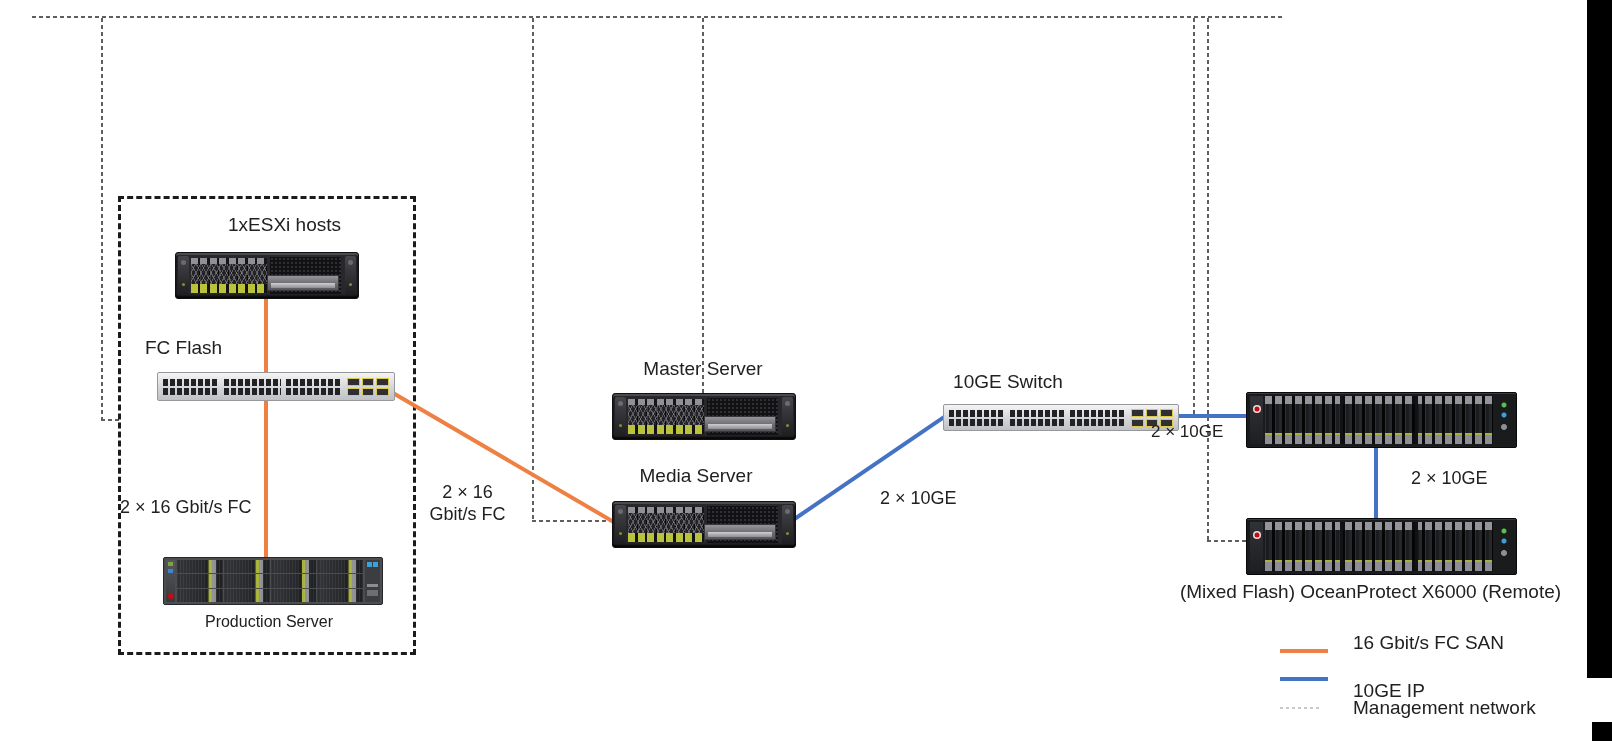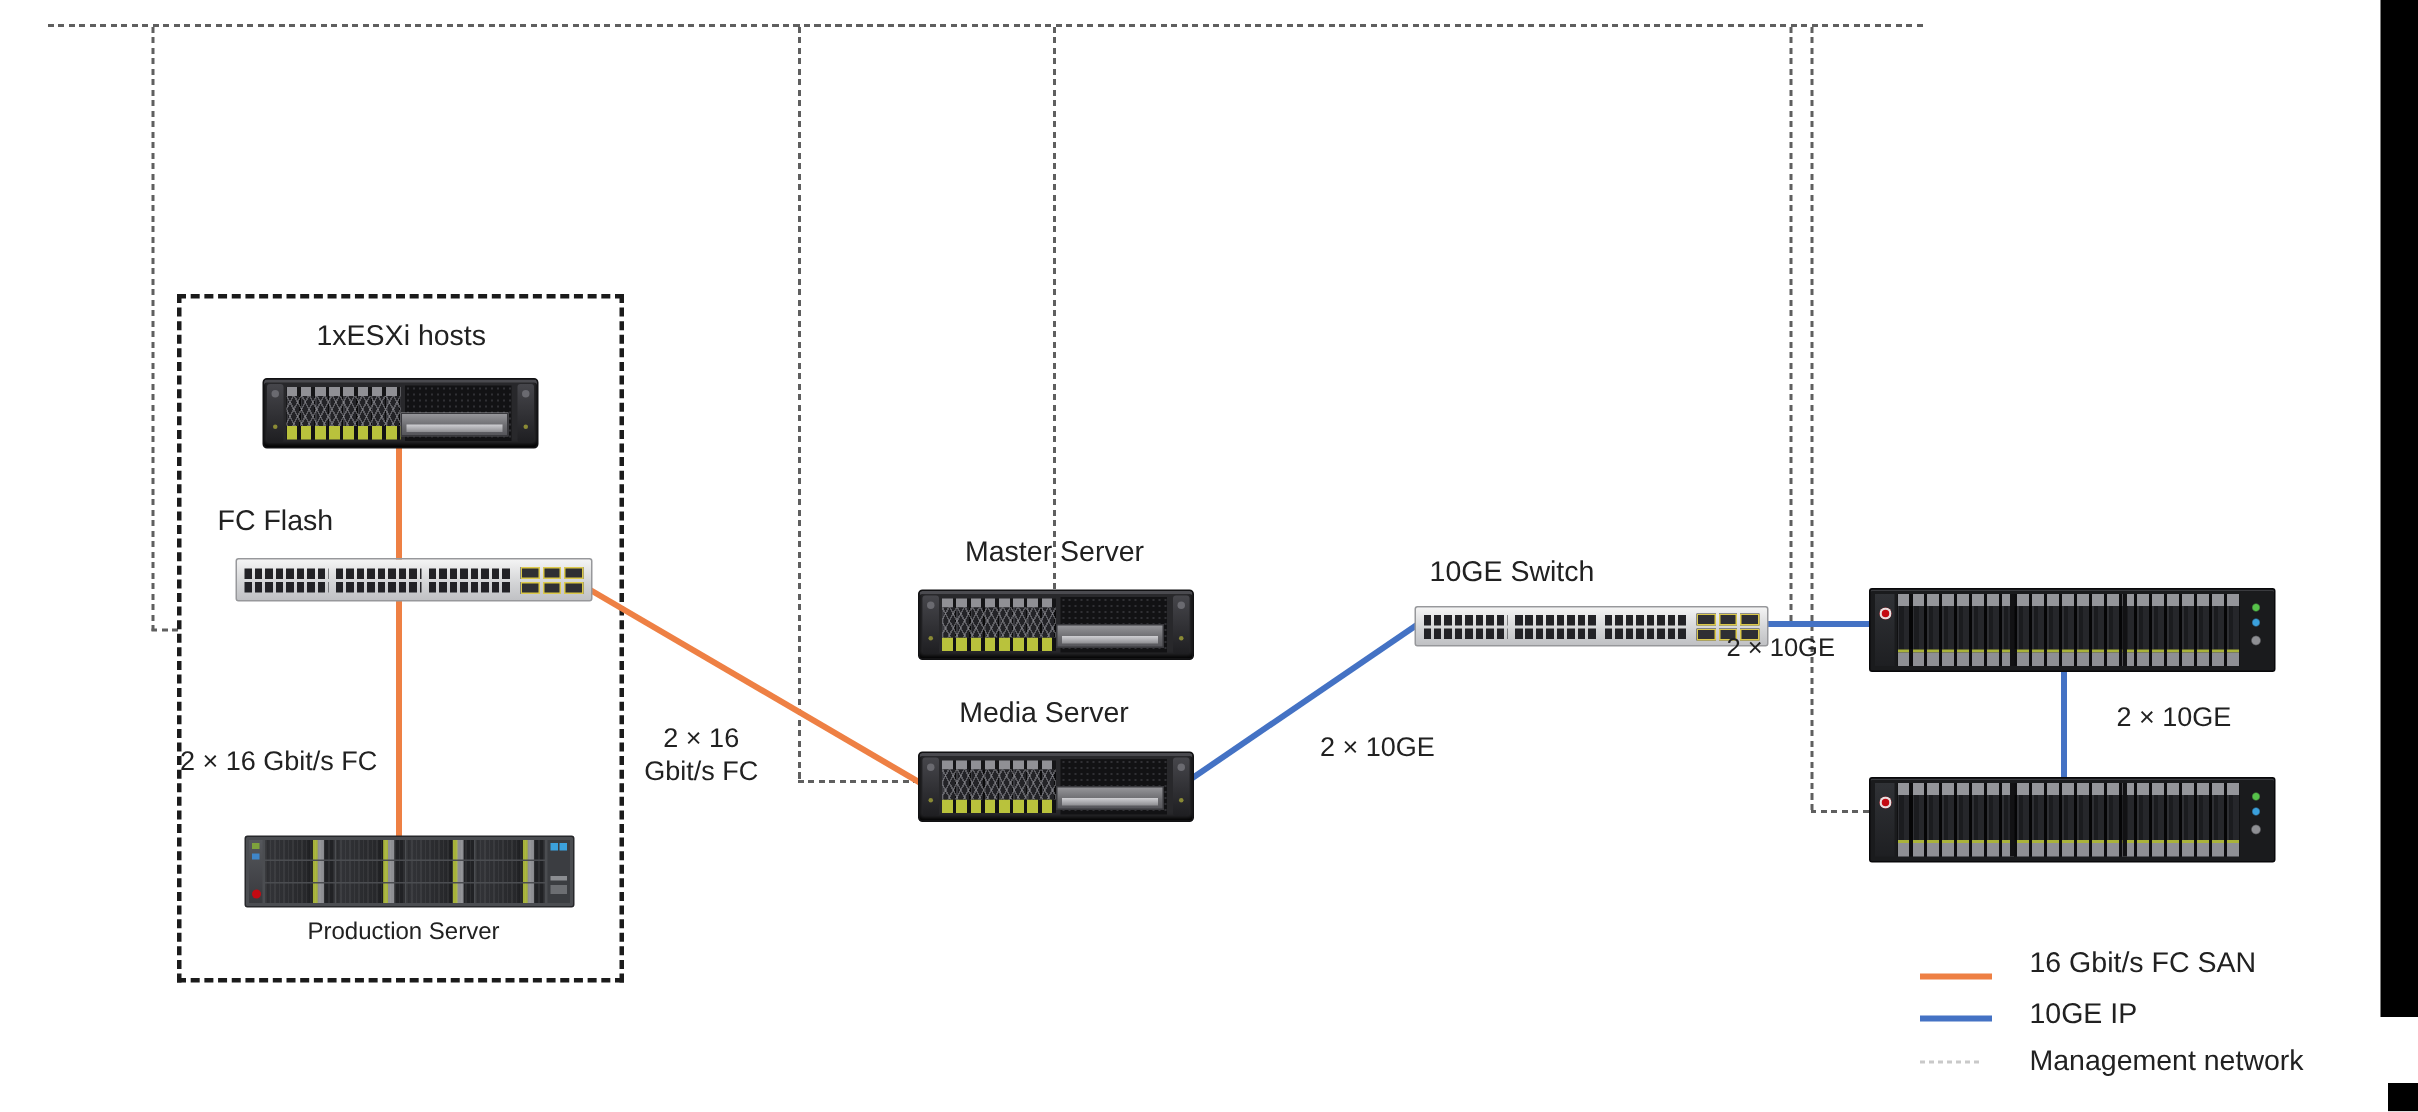--- a/index.html
+++ b/index.html
@@ -246,40 +246,41 @@
     <div class="op-slots">
       <div class="op-caps-t"></div>
         <div class="op-body"></div>
         <div class="op-green"></div>
         <div class="op-caps-b"></div>
       <div class="op-divider"></div>
     </div>
     <div class="op-right"></div>
   </div>
 
-  <div class="lbl lbl-node lbl-center" style="left:175px;top:214px;width:185px;">1xESXi hosts</div>
+  <div class="lbl lbl-node lbl-center" style="left:192px;top:214px;width:185px;">1xESXi hosts</div>
   <div class="lbl lbl-node" style="left:145px;top:337px;">FC Flash</div>
   <div class="lbl lbl-edge" style="left:120px;top:477px;margin-top:20px;">2 × 16 Gbit/s FC</div>
   <div class="lbl lbl-center" style="left:160px;top:613px;width:218px;font-size:16px;">Production Server</div>
 
   <div class="lbl lbl-edge lbl-center" style="left:405px;top:481px;width:125px;line-height:22px;">
     <span style="display:block;">2 × 16</span>
     <span style="display:block;">Gbit/s FC</span>
   </div>
 
   <div class="lbl lbl-node lbl-center" style="left:612px;top:358px;width:182px;">Master Server</div>
   <div class="lbl lbl-node lbl-center" style="left:605px;top:465px;width:182px;">Media Server</div>
   <div class="lbl lbl-edge" style="left:880px;top:488px;">2 × 10GE</div>
   <div class="lbl lbl-node lbl-center" style="left:918px;top:371px;width:180px;">10GE Switch</div>
   <div class="lbl" style="left:1151px;top:422px;font-size:17px;">2 × 10GE</div>
   <div class="lbl lbl-edge" style="left:1411px;top:468px;">2 × 10GE</div>
+  <div class="lbl lbl-node lbl-center" style="left:1168px;top:581px;width:405px;">(Mixed Flash) OceanProtect X6000 (Remote)</div>
 
   <div class="fc-line" style="left:1280px;top:649px;width:48px;height:4px;"></div>
   <div class="legend-lbl" style="left:1353px;top:632px;">16 Gbit/s FC SAN</div>
   <div class="ip-line" style="left:1280px;top:677px;width:48px;height:4px;"></div>
-  <div class="legend-lbl" style="left:1353px;top:666px;">10GE IP</div>
+  <div class="legend-lbl" style="left:1353px;top:680px;">10GE IP</div>
   <div class="legend-dotted" style="left:1280px;top:707px;width:42px;"></div>
   <div class="legend-lbl" style="left:1353px;top:697px;">Management network</div>
 
   <div class="black-bar" style="left:1587px;top:0;width:25px;height:678px;"></div>
   <div class="black-bar" style="left:1592px;top:722px;width:20px;height:19px;"></div>
 
 </div>
 
 </body></html>

